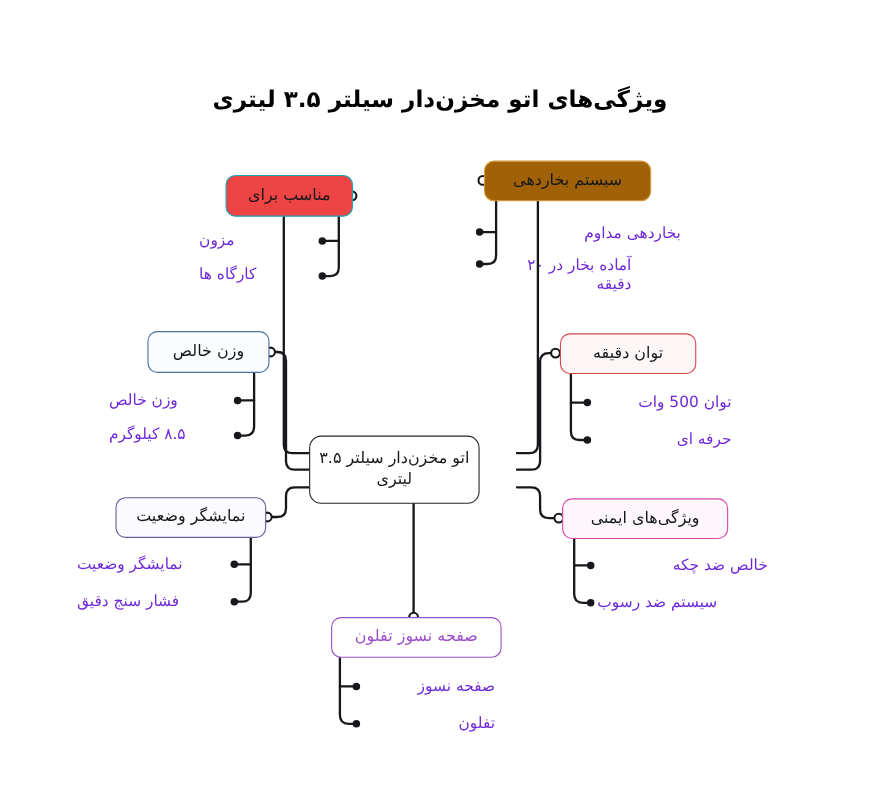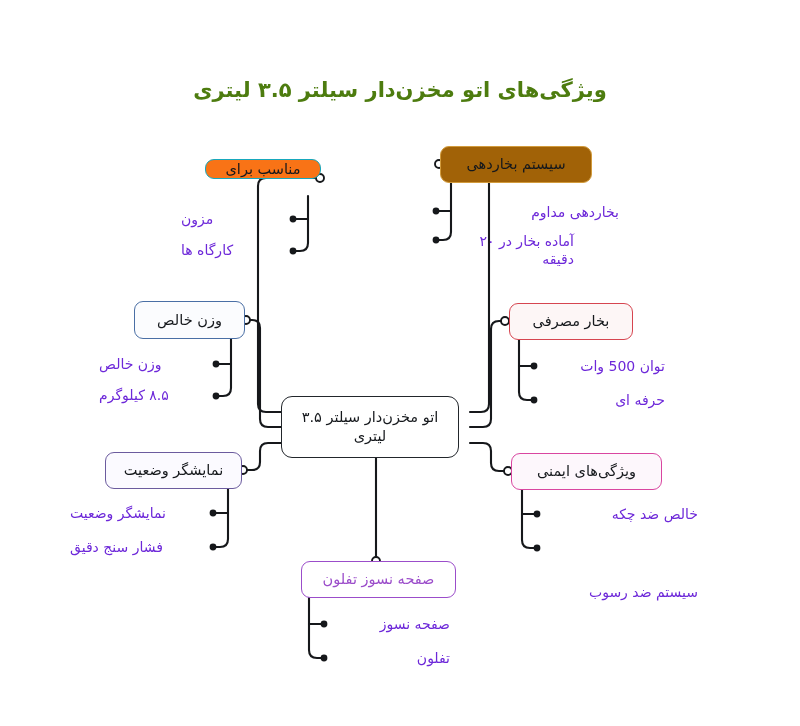--- a/index.html
+++ b/index.html
@@ -28,21 +28,21 @@
 
   
   .title {
     position: absolute;
     left: 0;
     top: 78px;
     width: 800px;
     text-align: center;
     font-size: 21px;
     font-weight: bold;
-    color: #4d7c0f;
+    color: #000000;
     direction: rtl;
     letter-spacing: 0;
   }
 
   
   .node {
     position: absolute;
     box-sizing: border-box;
     display: flex;
     align-items: center;
@@ -146,43 +146,43 @@
       <circle cx="213" cy="547" r="3.4"></circle>
       <circle cx="537" cy="514" r="3.4"></circle>
       <circle cx="537" cy="548" r="3.4"></circle>
       <circle cx="324" cy="624" r="3.4"></circle>
       <circle cx="324" cy="658" r="3.4"></circle>
     </g>
   </svg>
 
   <div class="title">ویژگی‌های اتو مخزن‌دار سیلتر ۳.۵ لیتری</div>
 
-  <div class="node central" style="left:281px; top:396px; width:178px; height:62px;">اتو مخزن‌دار سیلتر ۳.۵ لیتری</div>
+  <div class="node central" style="left:281px; top:396px; width:155px; height:62px;">اتو مخزن‌دار سیلتر ۳.۵ لیتری</div>
 
-  <div class="node" style="left:205px; top:159px; width:116px; height:20px; border-color:#17a8bd; background:#f97316;">مناسب برای</div>
+  <div class="node" style="left:205px; top:159px; width:116px; height:38px; border-color:#17a8bd; background:#ef4444;">مناسب برای</div>
   <div class="leaf ta-right" style="left:181px; top:210px; width:105px; text-align:left;">مزون</div>
   <div class="leaf ta-right" style="left:181px; top:241px; width:105px; text-align:left;">کارگاه ها</div>
 
   <div class="node" style="left:440px; top:146px; width:152px; height:37px; border-color:#d29b3c; background:#a16207;">سیستم بخاردهی</div>
   <div class="leaf" style="left:444px; top:203px; width:175px; text-align:right;">بخاردهی مداوم</div>
   <div class="leaf two-line" style="left:444px; top:232px; width:130px; text-align:right;">آماده بخار در ۲۰ دقیقه</div>
 
   <div class="node" style="left:134px; top:301px; width:111px; height:38px; border-color:#4a6fa5; background:#fbfcfe;">وزن خالص</div>
   <div class="leaf" style="left:99px; top:355px; width:110px; text-align:left;">وزن خالص</div>
   <div class="leaf" style="left:99px; top:386px; width:110px; text-align:left;">۸.۵ کیلوگرم</div>
 
-  <div class="node" style="left:509px; top:303px; width:124px; height:37px; border-color:#d64550; background:#fdf6f6;">بخار مصرفی</div>
+  <div class="node" style="left:509px; top:303px; width:124px; height:37px; border-color:#d64550; background:#fdf6f6;">توان دقیقه</div>
   <div class="leaf" style="left:540px; top:357px; width:125px; text-align:right;">توان 500 وات</div>
   <div class="leaf" style="left:540px; top:391px; width:125px; text-align:right;">حرفه ای</div>
 
   <div class="node" style="left:105px; top:452px; width:137px; height:37px; border-color:#6b5b9e; background:#fbfaff;">نمایشگر وضعیت</div>
   <div class="leaf" style="left:70px; top:504px; width:137px; text-align:left;">نمایشگر وضعیت</div>
   <div class="leaf" style="left:70px; top:538px; width:137px; text-align:left;">فشار سنج دقیق</div>
 
   <div class="node" style="left:511px; top:453px; width:151px; height:37px; border-color:#d946a0; background:#fdf7fc;">ویژگی‌های ایمنی</div>
   <div class="leaf" style="left:543px; top:505px; width:155px; text-align:right;">خالص ضد چکه</div>
-  <div class="leaf" style="left:543px; top:539px; width:155px; text-align:right;margin-top:44px;">سیستم ضد رسوب</div>
+  <div class="leaf" style="left:543px; top:539px; width:155px; text-align:left;">سیستم ضد رسوب</div>
 
   <div class="node" style="left:301px; top:561px; width:155px; height:37px; border-color:#9b4dca; background:#ffffff; color:#9b4dca;">صفحه نسوز تفلون</div>
   <div class="leaf" style="left:330px; top:615px; width:120px; text-align:right;">صفحه نسوز</div>
   <div class="leaf" style="left:330px; top:649px; width:120px; text-align:right;">تفلون</div>
 
 </div>
 
 </body></html>

